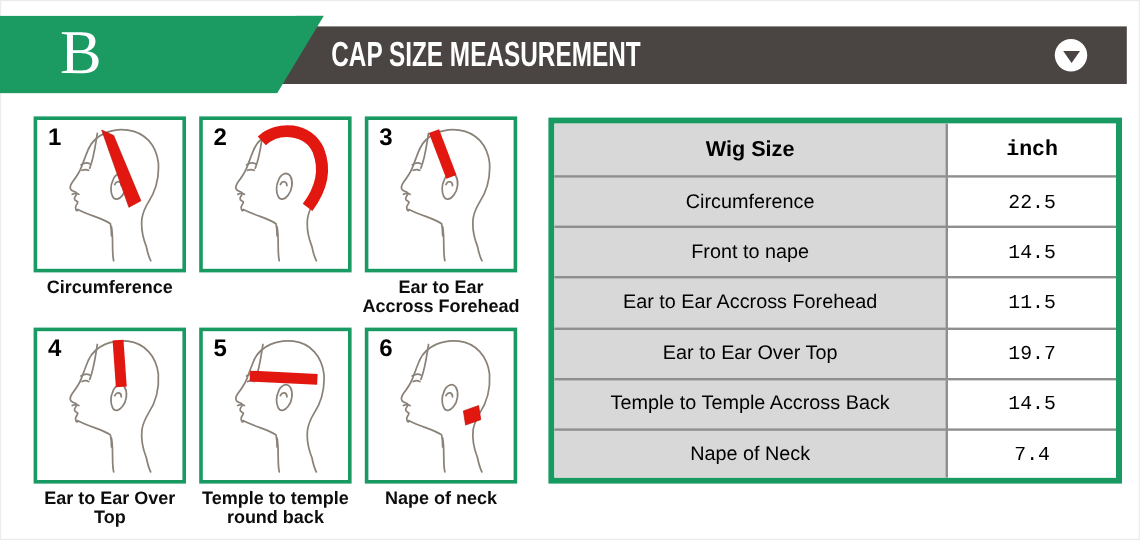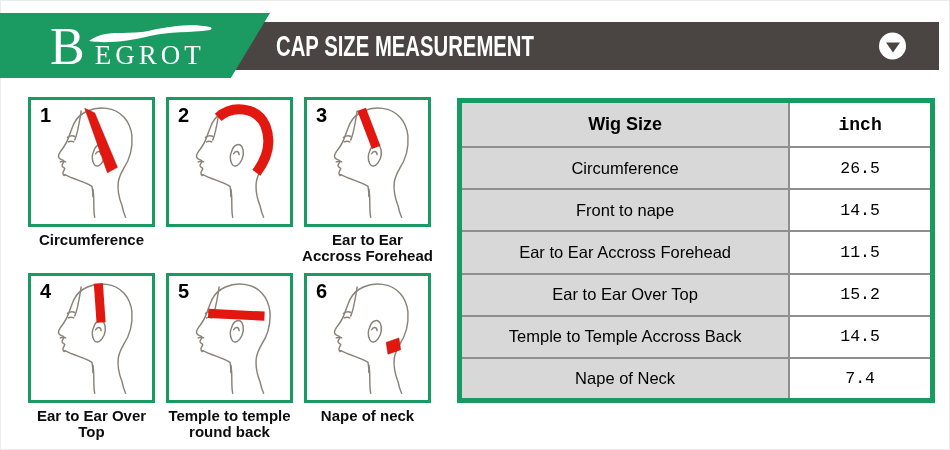--- a/index.html
+++ b/index.html
@@ -108,27 +108,20 @@
   <div class="banner">
     <div class="banner-title">CAP SIZE MEASUREMENT</div>
     <div class="arrow-circle">
       <div class="arrow-down"></div>
     </div>
   </div>
   <div class="ribbon-shade"></div>
   <div class="ribbon">
     <div class="logo">
       <span class="logo-b">B</span>
-      <span class="logo-rest-wrap">
-        <svg class="logo-flourish" width="128" height="22" viewBox="0 0 128 22">
-          <path fill="#ffffff" d="M3,19 C22,6 40,14 58,10 C80,5 102,1 124,5 C126,5.5 126,7 124,8 C104,11 84,9 64,14 C44,19 20,22 3,19 Z"></path>
-          <path fill="#ffffff" d="M10,15 C30,9 52,12 70,8 C90,3.5 108,2 122,5 L122,6 C106,5 90,7 72,11 C52,15 26,18 10,15 Z" opacity="0.9"></path>
-        </svg>
-        <span class="logo-rest">EGROT</span>
-      </span>
     </div>
   </div>
 
   <div class="diagrams">
 
     <div class="diag-cell">
       <div class="diag-box">
         <svg class="headsvg" width="118" height="118" viewBox="0 0 120 130">
           <use href="#head-profile"></use>
           <polygon points="52,7 63,12 88,72 77,78" fill="#e2170f" stroke="#b3110b" stroke-width="0.6"></polygon>
@@ -196,33 +189,33 @@
 
   <div class="size-table-wrap">
     <table class="size-table">
       <tbody>
         <tr>
           <td class="col-label hdr">Wig Size</td>
           <td class="col-inch hdr">inch</td>
         </tr>
         <tr>
           <td class="col-label">Circumference</td>
-          <td class="col-inch">26.5</td>
+          <td class="col-inch">22.5</td>
         </tr>
         <tr>
           <td class="col-label">Front to nape</td>
           <td class="col-inch">14.5</td>
         </tr>
         <tr>
           <td class="col-label">Ear to Ear Accross Forehead</td>
           <td class="col-inch">11.5</td>
         </tr>
         <tr>
           <td class="col-label">Ear to Ear Over Top</td>
-          <td class="col-inch">15.2</td>
+          <td class="col-inch">19.7</td>
         </tr>
         <tr>
           <td class="col-label">Temple to Temple Accross Back</td>
           <td class="col-inch">14.5</td>
         </tr>
         <tr>
           <td class="col-label">Nape of Neck</td>
           <td class="col-inch">7.4</td>
         </tr>
       </tbody>

